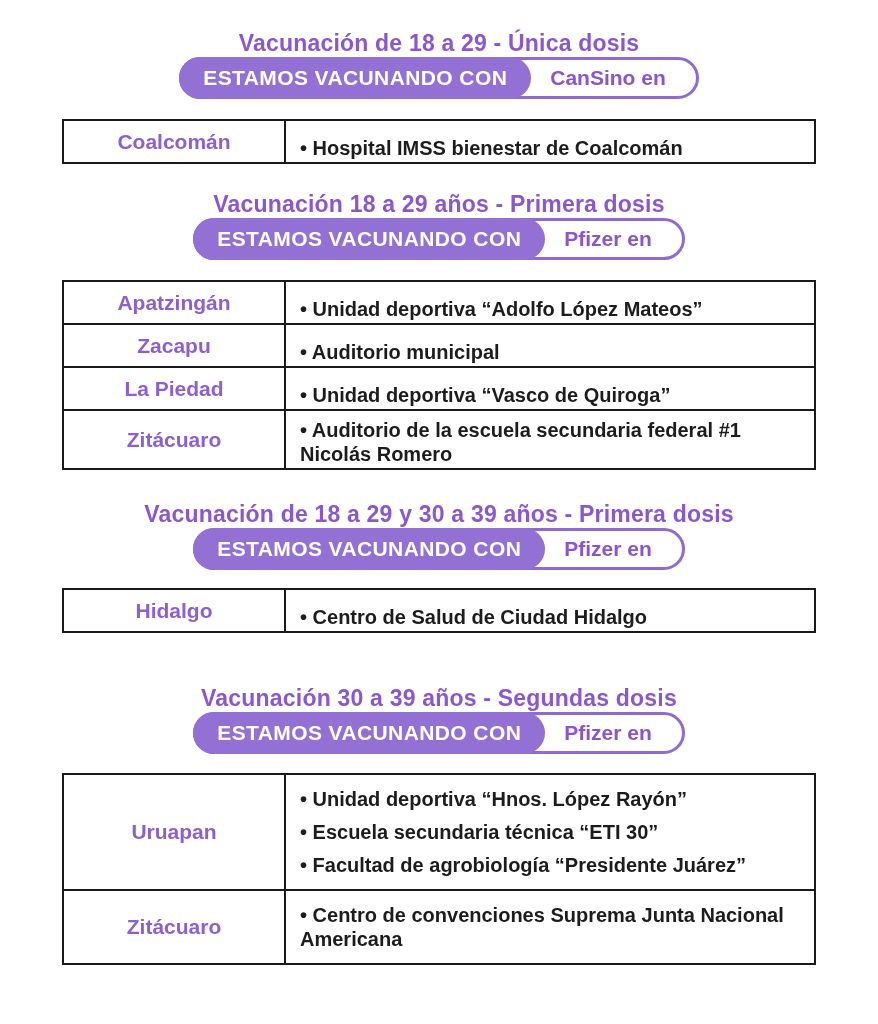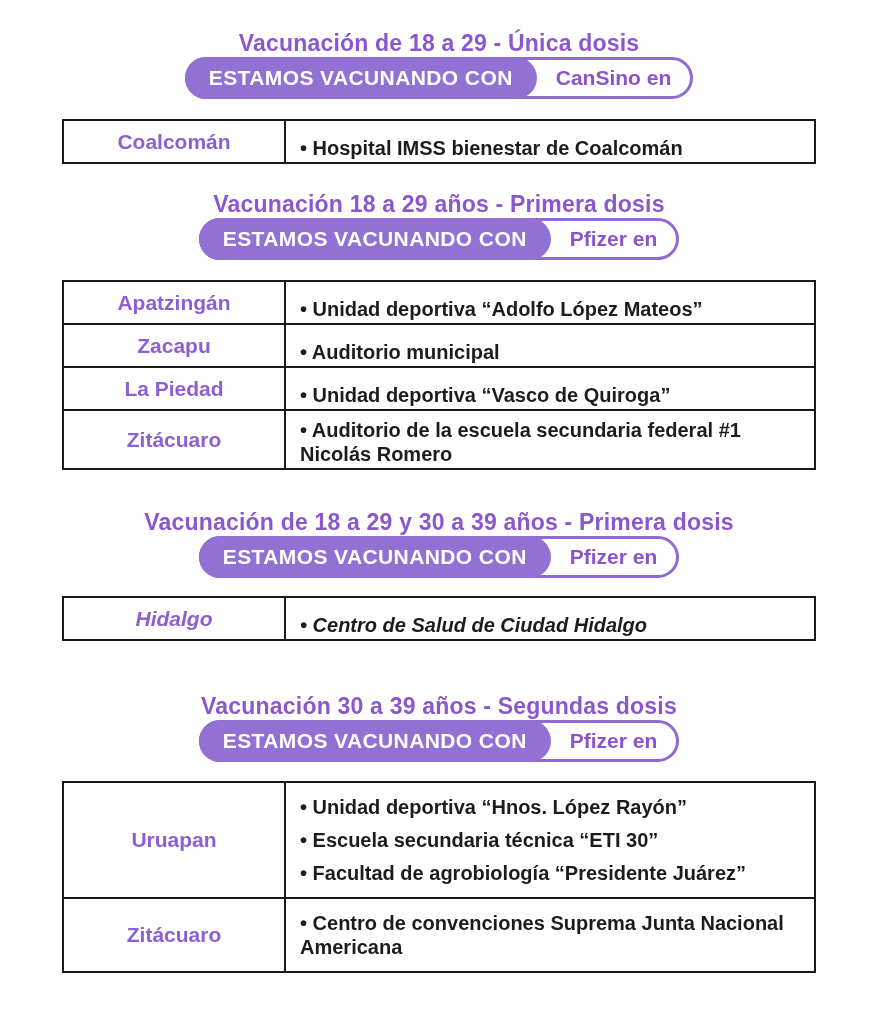--- a/index.html
+++ b/index.html
@@ -14,21 +14,21 @@
   .section{text-align:center;}
   .sec-title{
     margin:0;
     color:#8a57ce;
     font-size:23px;
     font-weight:800;
     letter-spacing:0.2px;
   }
   #t1{padding-top:30px;}
   #t2{padding-top:27px;}
-  #t3{padding-top:39px;}
+  #t3{padding-top:31px;}
   #t4{padding-top:52px;}
 
   
   .pill{
     display:inline-flex;
     align-items:stretch;
     border:3px solid #8f6ad2;
     border-radius:26px;
     background:#ffffff;
     overflow:visible;
@@ -42,21 +42,21 @@
     padding:6px 24px;
     font-size:21px;
     font-weight:800;
     letter-spacing:0.4px;
     white-space:nowrap;
     z-index:1;
   }
   .pill-right{
     display:flex;align-items:center;
     color:#8a54cd;
-    padding:6px 19px 6px 22px;
+    padding:6px 30px 6px 22px;
     font-size:21px;
     font-weight:800;
     white-space:nowrap;
   }
 
   
   .vtable{
     width:750px;
     margin:20px auto 0 auto;
     border:2.5px solid #1a1a1a;
@@ -87,21 +87,21 @@
     font-weight:800;
     line-height:1.2;
     box-sizing:border-box;
   }
   .venue::before{content:"• ";}
   .vtable.roomy .vvenues{gap:9px;padding-top:12px;padding-bottom:12px;}
   .vrow.tall .vvenues{min-height:46px;}
   .vrow.single{min-height:41px;}
 
   #table4{margin-top:19px;}
-  #table3{margin-top:18px;font-style:italic;}
+  #table3{margin-top:18px;}
 </style>
 </head>
 <body>
 
 <div class="page">
 
   <div class="section">
     <h2 class="sec-title" id="t1">Vacunación de 18 a 29 - Única dosis</h2>
     <div class="pill">
       <span class="pill-left">ESTAMOS VACUNANDO CON</span>

